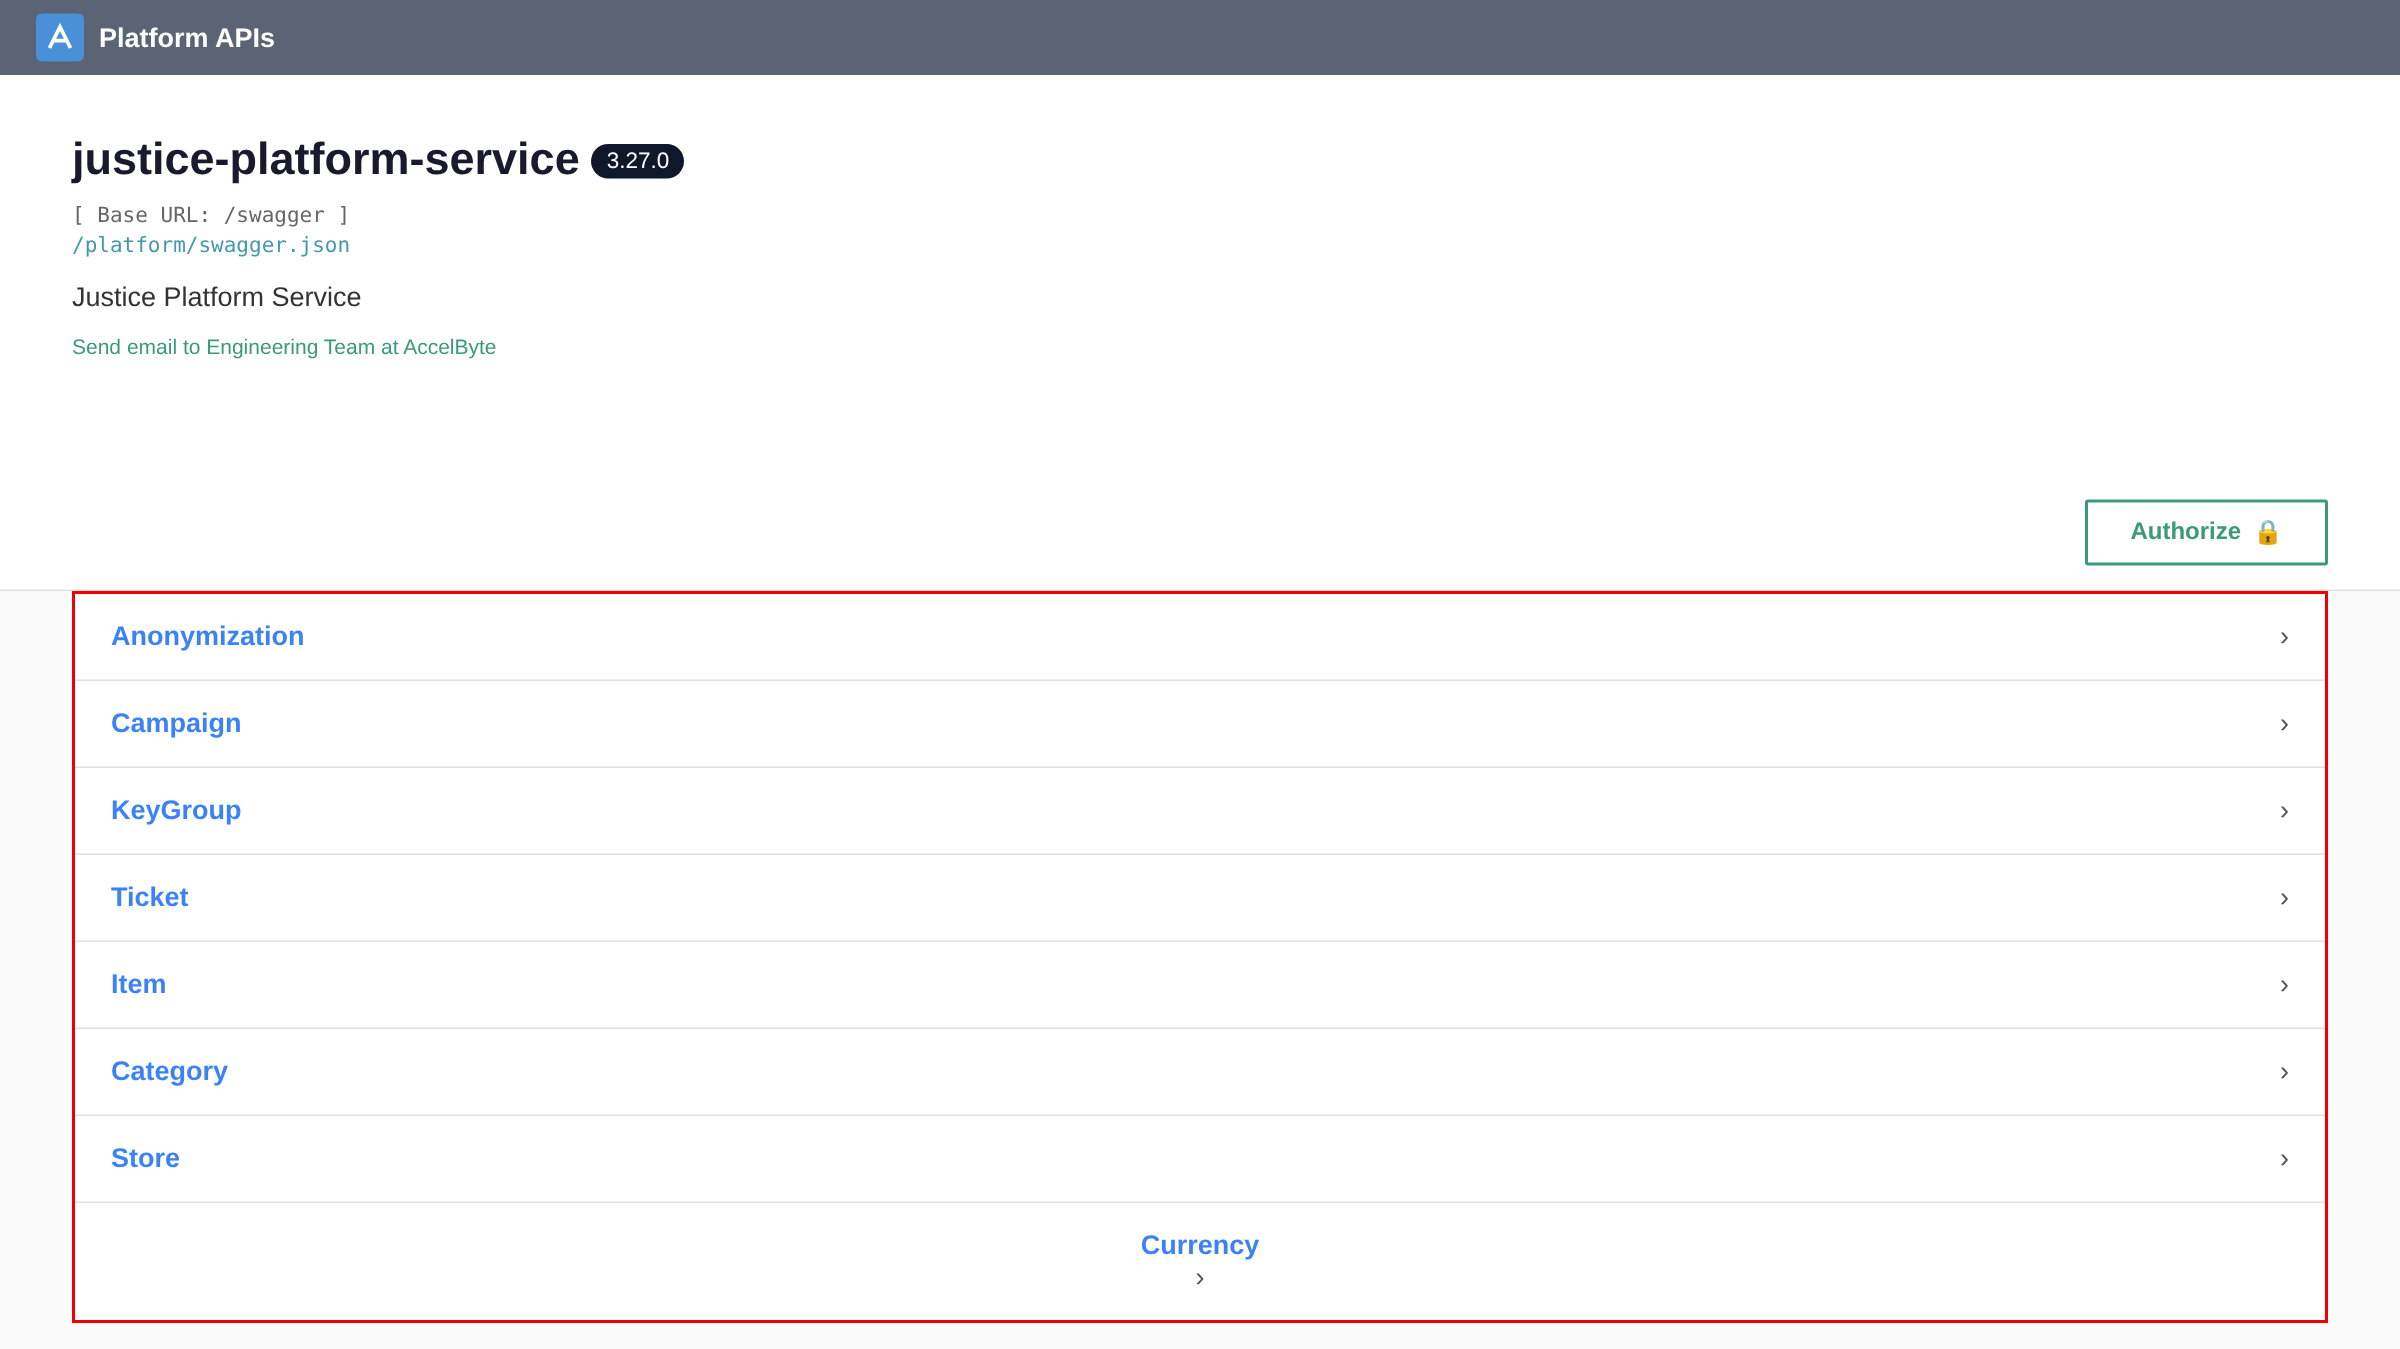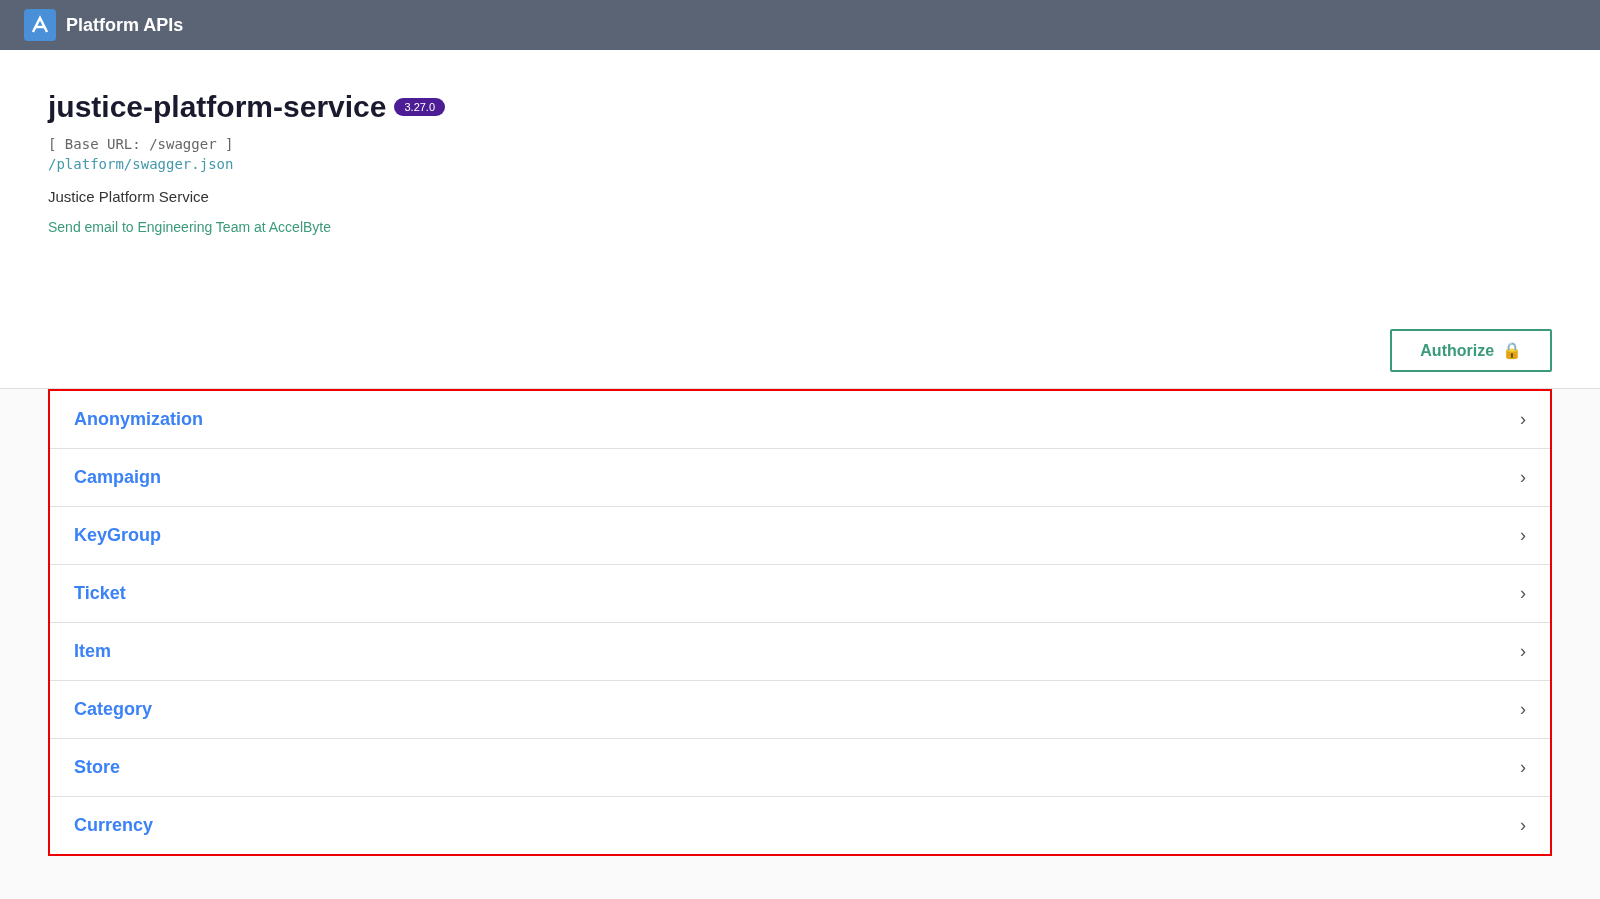--- a/index.html
+++ b/index.html
@@ -64,23 +64,23 @@
       margin-bottom: 12px;
     }
 
     .service-name {
       font-size: 30px;
       font-weight: 700;
       color: #1a1a2e;
     }
 
     .version-badge {
-      background: #4c1d95;
+      background: #0f172a;
       color: white;
-      font-size: 11px;
+      font-size: 15px;
       padding: 3px 10px;
       border-radius: 12px;
     }
 
     .base-url {
       font-family: monospace;
       font-size: 14px;
       color: #666;
       margin-bottom: 4px;
     }
@@ -88,21 +88,21 @@
     .swagger-link {
       color: #49a;
       font-size: 14px;
       text-decoration: none;
       display: block;
       margin-bottom: 16px;
       font-family: monospace;
     }
 
     .service-description {
-      font-size: 15px;
+      font-size: 18px;
       color: #333;
       margin-bottom: 14px;
     }
 
     .contact-links {
       display: flex;
       flex-direction: column;
       gap: 4px;
     }
 
@@ -156,20 +156,21 @@
       align-items: center;
       justify-content: space-between;
       padding: 18px 24px;
       border-bottom: 1px solid #e0e0e0;
       cursor: pointer;
       background: white;
     }
 
     .api-group-item:last-child {
       border-bottom: none;
+      flex-direction: column;
     }
 
     .api-group-label {
       font-size: 18px;
       font-weight: 700;
       color: #3b82f6;
     }
 
     .chevron-icon {
       font-size: 18px;

